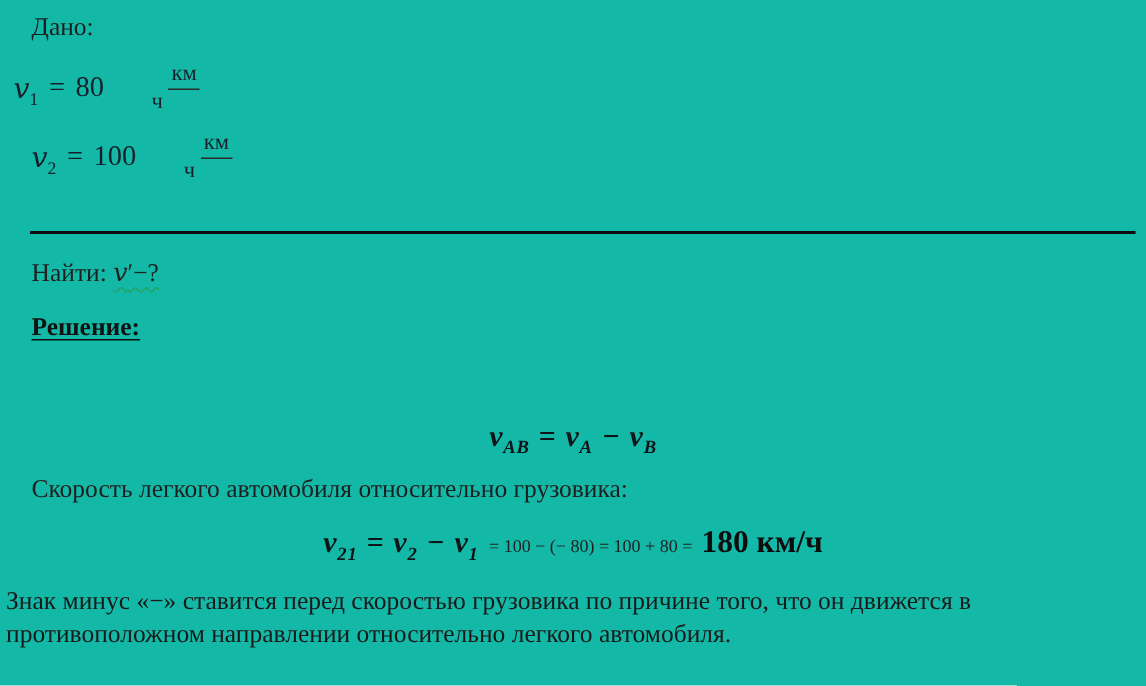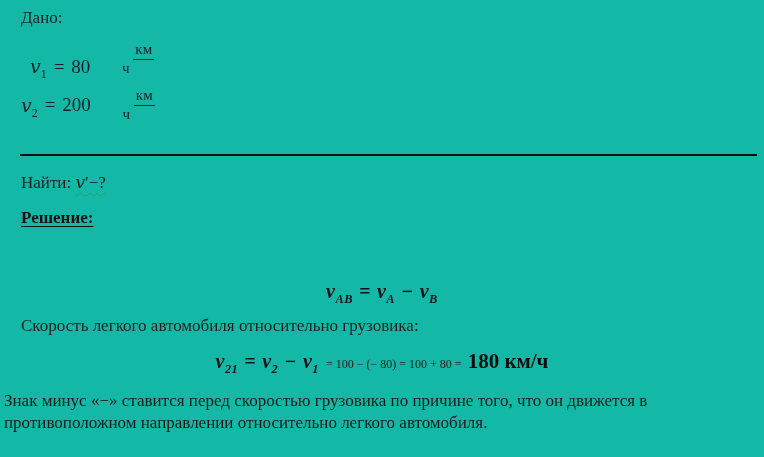--- a/index.html
+++ b/index.html
@@ -82,34 +82,34 @@
     color: #1a1a1a;
   }
 </style>
 </head>
 <body>
 
 <div class="doc">
 
   <div class="abs plain" style="left:21px; top:8px;">Дано:</div>
 
-  <div class="abs given-line" style="left:30px; top:41px;align-items:flex-end;">
+  <div class="abs given-line" style="left:9px; top:41px;">
     <span><i class="mvar">v</i><sub>1</sub></span>
     <span class="eq">=</span>
     <span>80</span>
     <span class="frac">
       <span class="top">км</span>
       <span class="bottom">ч</span>
     </span>
   </div>
 
   <div class="abs given-line" style="left:21px; top:87px;">
     <span><i class="mvar">v</i><sub>2</sub></span>
     <span class="eq">=</span>
-    <span>200</span>
+    <span>100</span>
     <span class="frac">
       <span class="top">км</span>
       <span class="bottom">ч</span>
     </span>
   </div>
 
   <hr class="abs rule" style="left:20px; top:154px; width:737px;">
 
   <div class="abs plain" style="left:21px; top:172px;">
     <span>Найти:</span>

